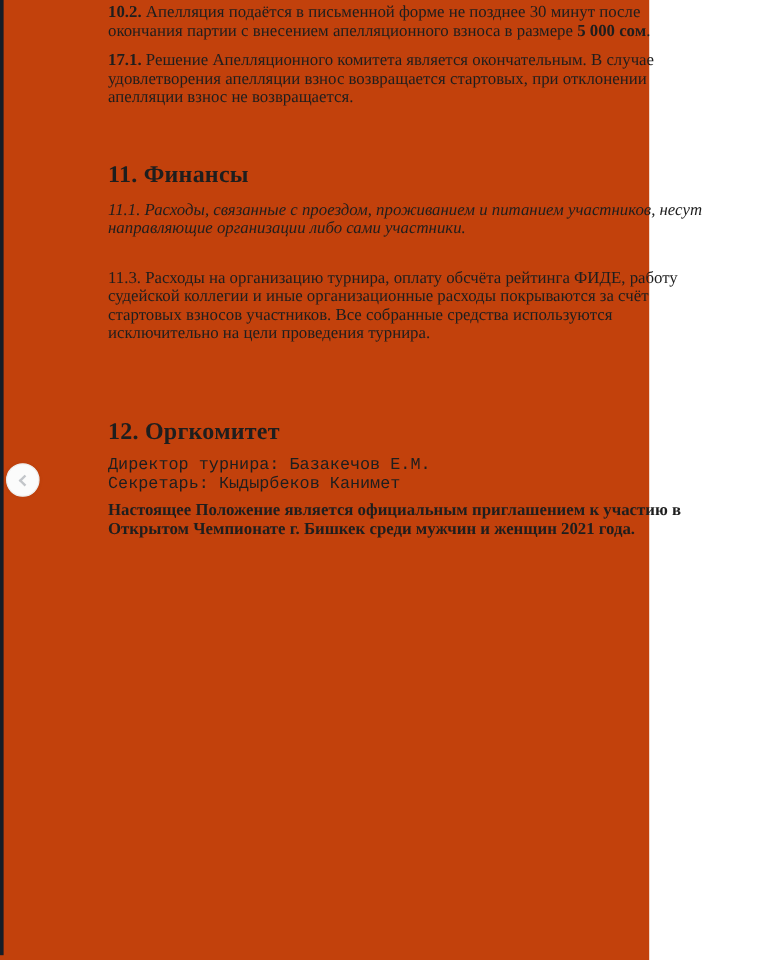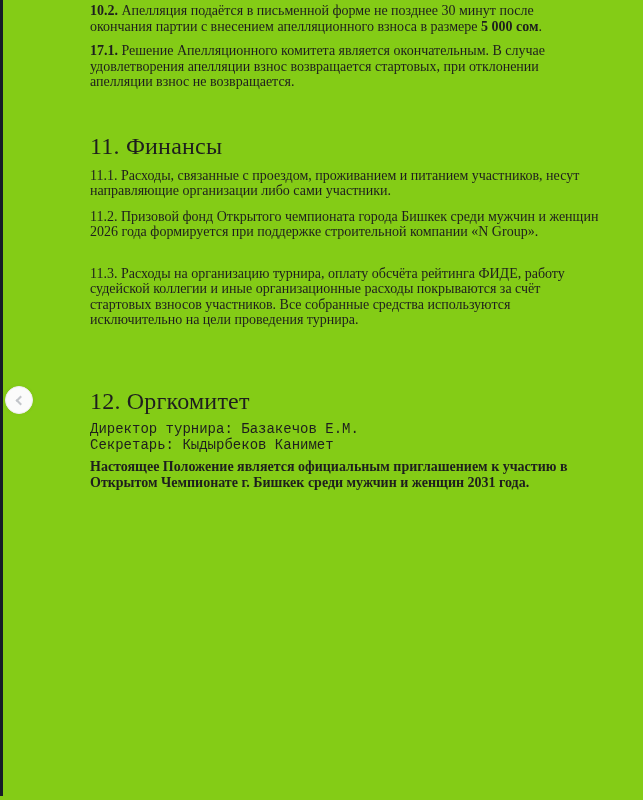--- a/index.html
+++ b/index.html
@@ -4,50 +4,50 @@
 <style>
   * { margin: 0; padding: 0; box-sizing: border-box; }
   html, body {
     width: 643px; height: 800px;
     background: #ffffff;
     overflow: hidden;
     font-family: "Liberation Serif", "DejaVu Serif", serif;
   }
   .stage {
     position: relative;
-    width: 643px; height: 800px;
-    background: #84cc16;
+    width: 541px; height: 800px;
+    background: #c2410c;
   }
   .edge-bar {
     position: absolute;
     left: 0; top: 0;
     width: 3px; height: 796px;
     background: #161d27;
   }
   .page {
     position: absolute;
     left: 90px; top: 0;
     width: 509px;
     color: #1e1e1e;
     font-size: 14px;
     line-height: 15.5px;
     text-align: left;
   }
   .para { margin: 0; }
   .p-10-2 { margin-top: 3px; }
   .p-10-3 { margin-top: 9px; }
   .heading {
-    font-weight: normal;
-    font-size: 24px;
+    font-weight: bold;
+    font-size: 20px;
     line-height: 24px;
     letter-spacing: 0.2px;
   }
   .h-11 { margin-top: 44px; }
   .h-12 { margin-top: 61px; }
-  .p-11-1 { margin-top: 10px; }
+  .p-11-1 { margin-top: 10px; font-style: italic; }
   .p-11-2 { margin-top: 10px; }
   .p-11-3 { margin-top: 26px; }
   .committee { margin-top: 8px; line-height: 16.5px; font-family: Liberation Mono, monospace; }
   .closing {
     margin-top: 5px;
     font-weight: bold;
     line-height: 16px;
   }
   .clause-num { font-weight: bold; }
   .plain-num { font-weight: normal; }
@@ -87,27 +87,26 @@
   <div class="page">
 
     <p class="para p-10-2"><b class="clause-num">10.2.</b><span> Апелляция подаётся в письменной форме не позднее 30 минут после окончания партии с внесением апелляционного взноса в размере </span><b class="inline-bold">5 000 сом</b><span>.</span></p>
 
     <p class="para p-10-3"><b class="clause-num">17.1.</b><span> Решение Апелляционного комитета является окончательным. В случае удовлетворения апелляции взнос возвращается стартовых, при отклонении апелляции взнос не возвращается.</span></p>
 
     <h2 class="heading h-11">11. Финансы</h2>
 
     <p class="para p-11-1"><span class="plain-num">11.1.</span><span> Расходы, связанные с проездом, проживанием и питанием участников, несут направляющие организации либо сами участники.</span></p>
 
-    <p class="para p-11-2"><span class="plain-num">11.2.</span><span> Призовой фонд Открытого чемпионата города Бишкек среди мужчин и женщин 2026 года формируется при поддержке строительной компании «N Group».</span></p>
 
     <p class="para p-11-3"><span class="plain-num">11.3.</span><span> Расходы на организацию турнира, оплату обсчёта рейтинга ФИДЕ, работу судейской коллегии и иные организационные расходы покрываются за счёт стартовых взносов участников. Все собранные средства используются исключительно на цели проведения турнира.</span></p>
 
     <h2 class="heading h-12">12. Оргкомитет</h2>
 
     <div class="committee">
       <div>Директор турнира: Базакечов Е.М.</div>
       <div>Секретарь: Кыдырбеков Канимет</div>
     </div>
 
-    <p class="para closing">Настоящее Положение является официальным приглашением к участию в Открытом Чемпионате г. Бишкек среди мужчин и женщин 2031 года.</p>
+    <p class="para closing">Настоящее Положение является официальным приглашением к участию в Открытом Чемпионате г. Бишкек среди мужчин и женщин 2021 года.</p>
 
   </div>
 </div>
 
 </body></html>

